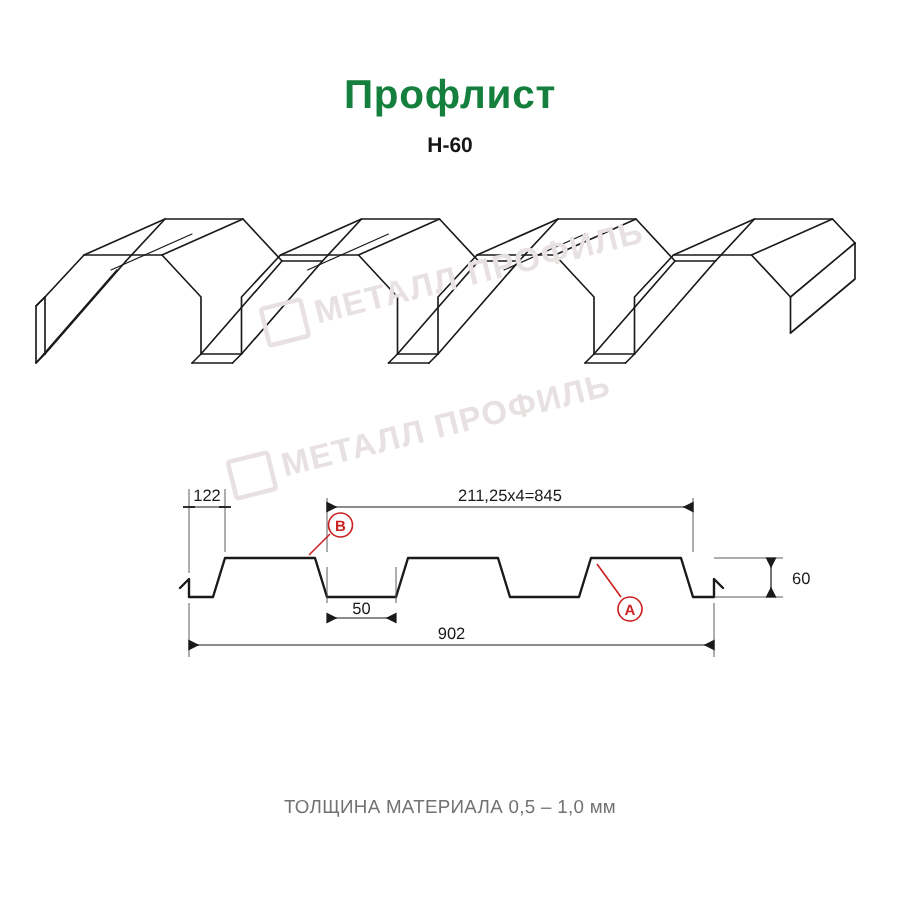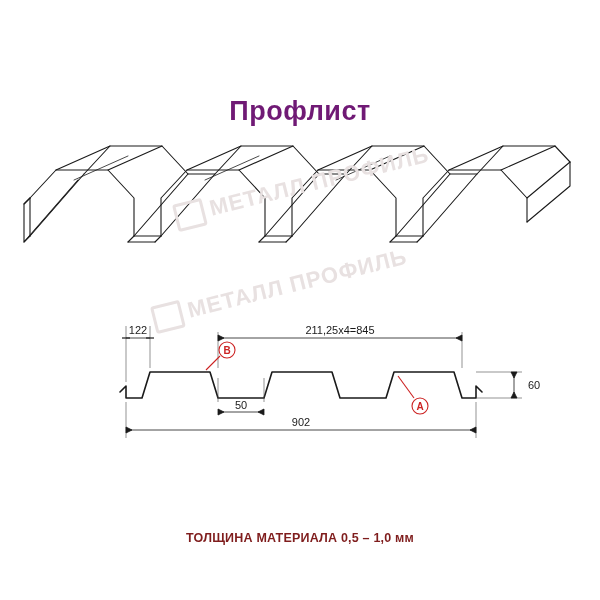--- a/index.html
+++ b/index.html
@@ -22,43 +22,42 @@
   }
   .title {
     position: absolute;
     top: 48px;
     left: 0;
     width: 600px;
     text-align: center;
     font-size: 27px;
     font-weight: bold;
     letter-spacing: 0.5px;
-    color: #701a75;
-    margin-top: 48px;
+    color: #15803d;
   }
   .subtitle {
     position: absolute;
     top: 88px;
     left: 0;
     width: 600px;
     text-align: center;
     font-size: 14px;
     font-weight: bold;
     color: #161616;
   }
   .footer-note {
     position: absolute;
     top: 531px;
     left: 0;
     width: 600px;
     text-align: center;
     font-size: 12.5px;
-    font-weight: bold;
+    font-weight: normal;
     letter-spacing: 0.2px;
-    color: #7f1d1d;
+    color: #737373;
   }
   .iso-view {
     position: absolute;
     top: 126px;
     left: 10px;
     width: 580px;
     height: 150px;
   }
   .section-view {
     position: absolute;
@@ -92,20 +91,21 @@
   }
   svg { display: block; overflow: visible; }
   text { font-family: "Liberation Sans", sans-serif; }
 </style>
 </head>
 <body>
 
 <div class="page">
 
   <div class="title">Профлист</div>
+  <div class="subtitle">Н-60</div>
 
   <div class="iso-view">
     <svg width="580" height="150" viewBox="0 0 580 150">
       <g fill="none" stroke="#1a1a1a" stroke-width="1.1" stroke-linejoin="round" stroke-linecap="round">
 
         <path d="M74,48 L100,20 L152,20 L178,48 L205,48 L231,20 L283,20 L309,48 L336,48 L362,20 L414,20 L440,48 L467,48 L493,20 L545,20 L560,36"></path>
 
         <path d="M20,110 L20,72 L46,44 L98,44 L124,72 L124,110 L151,110 L151,72 L177,44 L229,44 L255,72 L255,110 L282,110 L282,72 L308,44 L360,44 L386,72 L386,110 L413,110 L413,72 L439,44 L491,44 L517,72 L517,96"></path>
 
         <path d="M74,48 L20,110"></path>

